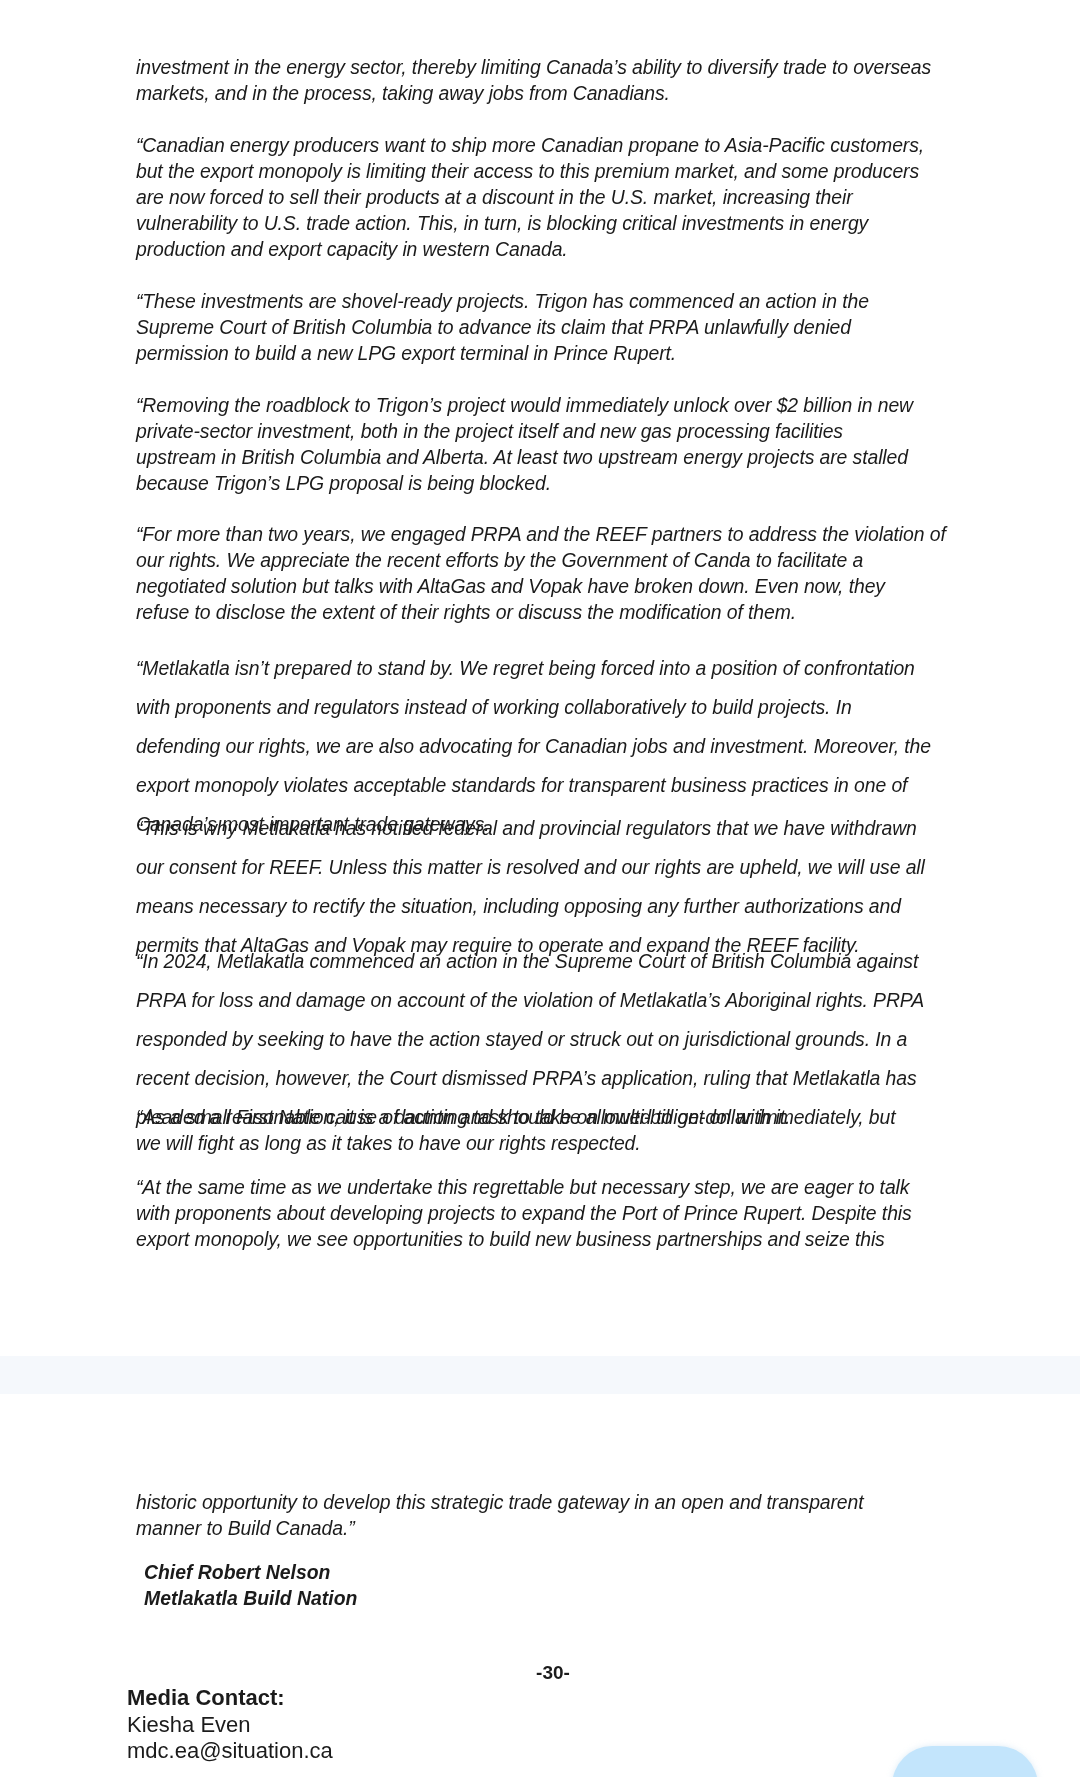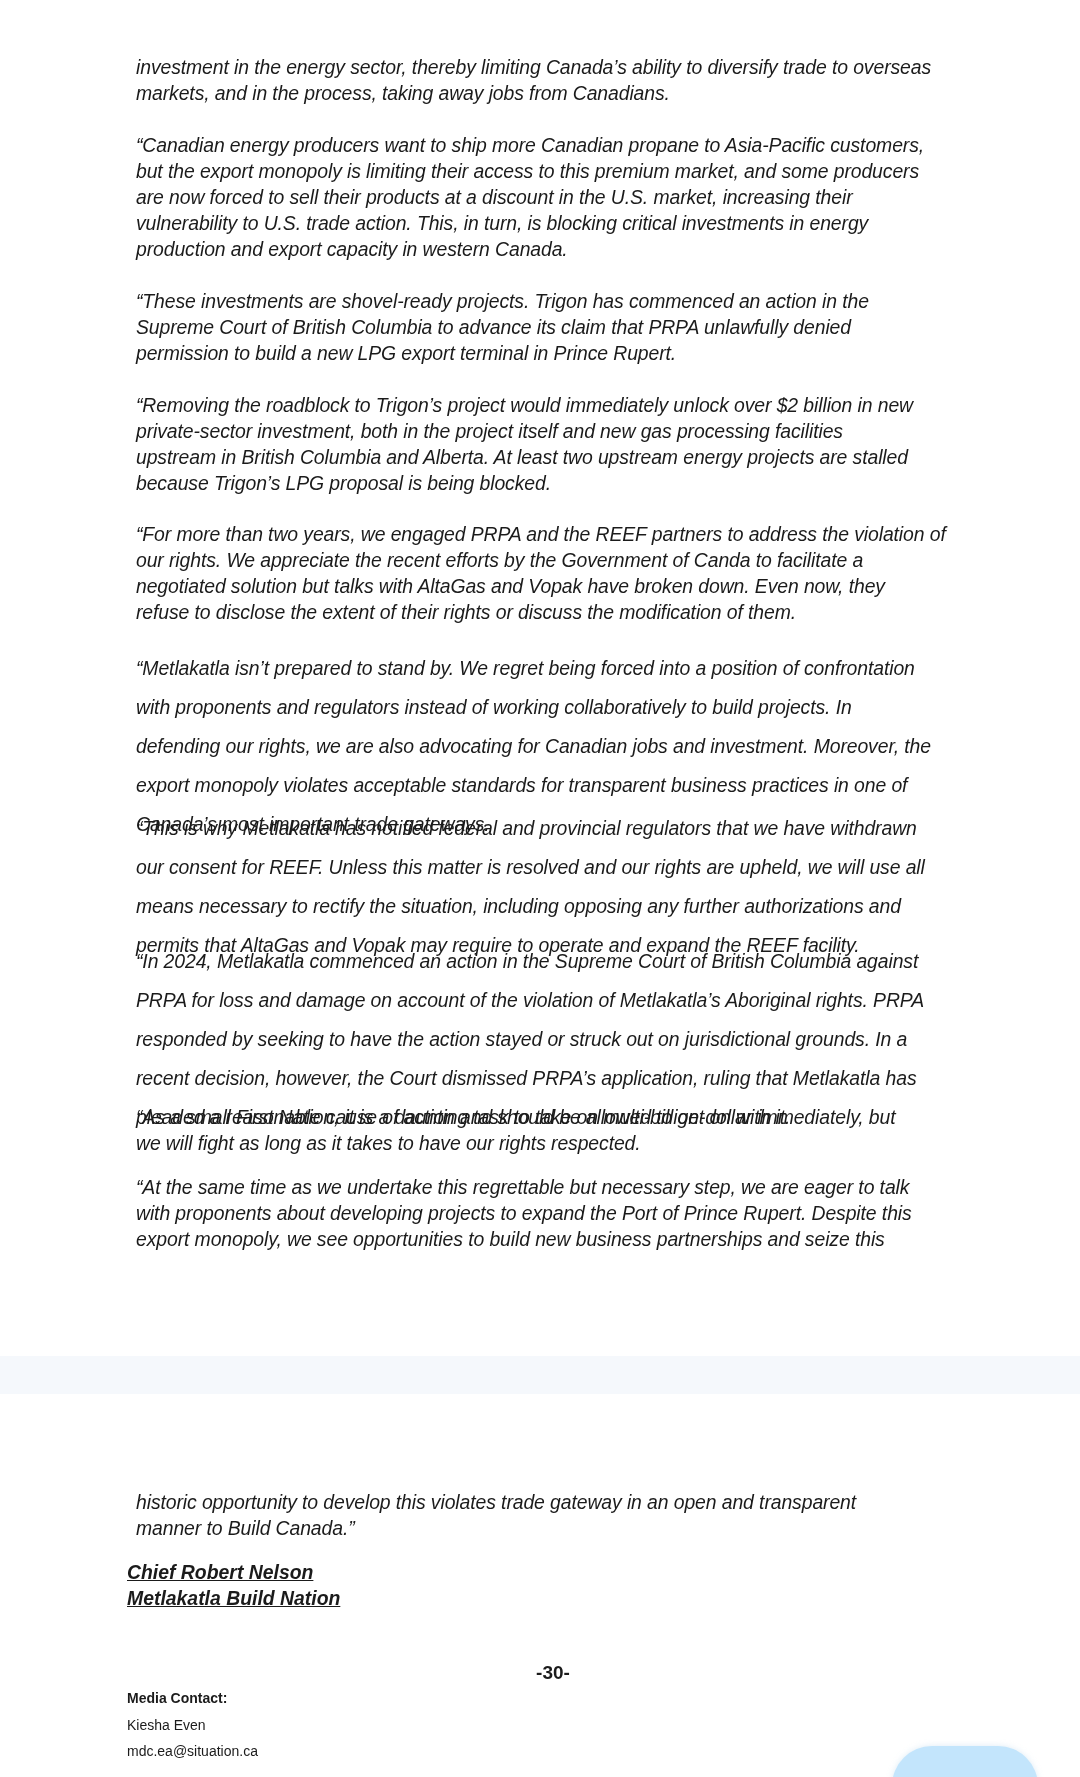--- a/index.html
+++ b/index.html
@@ -15,29 +15,29 @@
       font-size: 19.4px; letter-spacing: -0.1px;
       margin: 9px; white-space: pre-line; font-style: italic;
     }
     .lh26 { line-height: 26px; }
     .lh28 { line-height: 39px; }
     .page-gap {
       position: absolute; left: 0; width: 1080px; top: 1356px; height: 38px;
       background: #f5f8fc;
     }
     .sig {
-      position: absolute; left: 127px; font-size: 19.4px; line-height: 26px;
-      font-weight: bold; font-style: italic; text-decoration: underline;
+      position: absolute; left: 144px; font-size: 19.4px; line-height: 26px;
+      font-weight: bold; font-style: italic;
     }
     .end-mark {
       position: absolute; left: 0; width: 1106px; top: 1660px;
       text-align: center; font-weight: bold; font-size: 19px; line-height: 26px;
     }
     .contact {
-      position: absolute; left: 127px; top: 1685px; font-size: 14px; line-height: 26.5px;
+      position: absolute; left: 127px; top: 1685px; font-size: 22px; line-height: 26.5px;
     }
     .contact .label { font-weight: bold; }
     .fab {
       position: absolute; left: 892px; top: 1746px; width: 146px; height: 80px;
       background: #c3e5fc; border-radius: 40px;
       box-shadow: 0 0 6px rgba(160,200,230,0.35);
     }
   </style>
 </head>
 <body>
@@ -78,21 +78,21 @@
   <p class="para lh26" style="top:1095px">“As a small First Nation, it is a daunting task to take on multi-billion-dollar immediately, but
 we will fight as long as it takes to have our rights respected.</p>
   <p class="para lh26" style="top:1165px">“At the same time as we undertake this regrettable but necessary step, we are eager to talk
 with proponents about developing projects to expand the Port of Prince Rupert. Despite this
 export monopoly, we see opportunities to build new business partnerships and seize this</p>
 </div>
 
 <div class="page-gap"></div>
 
 <div class="page">
-  <p class="para lh26" style="top:1480px">historic opportunity to develop this violates trade gateway in an open and transparent
+  <p class="para lh26" style="top:1480px">historic opportunity to develop this strategic trade gateway in an open and transparent
 manner to Build Canada.”</p>
 
   <div class="sig" style="top:1559px">
     <div>Chief Robert Nelson</div>
     <div>Metlakatla Build Nation</div>
   </div>
 
   <div class="end-mark">-30-</div>
 
   <div class="contact">

